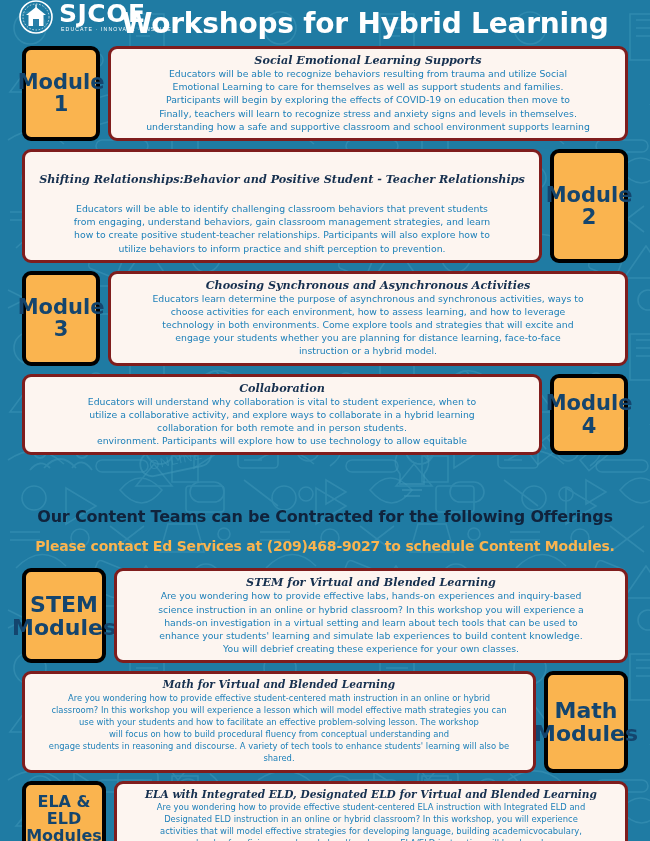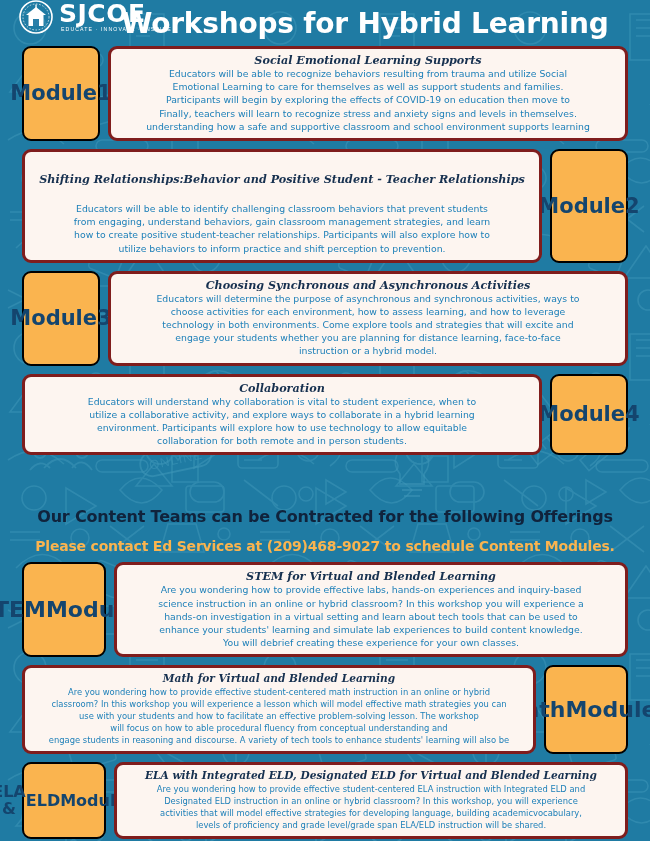--- a/index.html
+++ b/index.html
@@ -83,27 +83,27 @@
     display: flex;
     align-items: stretch;
     padding: 0 22px;
     margin-bottom: 8px;
     gap: 8px;
   }
   .row.badge-right { flex-direction: row; }
 
   .badge {
     background: #fab44f;
-    border: 2px solid #000000;
+    border: 4px solid #000000;
     border-radius: 9px;
     color: #14456e;
     font-family: "DejaVu Sans", sans-serif;
     font-weight: bold;
     display: flex;
-    flex-direction: row;
+    flex-direction: column;
     align-items: center;
     justify-content: center;
     text-align: center;
     line-height: 1.05;
     flex: 0 0 auto;
     width: 78px;
     font-size: 21px;
   }
   .badge.small-label { font-size: 22px; }
   .badge.tiny-label { font-size: 16px; }
@@ -152,21 +152,21 @@
     letter-spacing: -0.2px;
     margin-bottom: 12px;
   }
   .section-sub {
     text-align: center;
     font-family: "DejaVu Sans", sans-serif;
     font-weight: bold;
     font-size: 14px;
     color: #fab44f;
     letter-spacing: -0.2px;
-    margin-bottom: 8px;
+    margin-bottom: 14px;
   }
   .card-body.sm { font-size: 8.4px; line-height: 1.45; }
   .card-title.sm { font-size: 10.6px; }
 </style>
 </head>
 <body>
 
 <svg id="bg-pattern" viewBox="0 0 650 841" xmlns="http://www.w3.org/2000/svg">
   <rect x="0" y="0" width="650" height="841" fill="#1f7ba3"></rect>
   <defs>
@@ -319,36 +319,36 @@
         </div>
       </div>
       <div class="row">
         <div class="badge">
           <span>Module</span>
           <span>3</span>
         </div>
         <div class="card">
           <div class="card-title">Choosing Synchronous and Asynchronous Activities</div>
           <div class="card-body">
-            <div>Educators will determine the purpose of asynchronous and synchronous activities, ways to</div>
+            <div>Educators learn determine the purpose of asynchronous and synchronous activities, ways to</div>
             <div>choose activities for each environment, how to assess learning, and how to leverage</div>
             <div>technology in both environments. Come explore tools and strategies that will excite and</div>
             <div>engage your students whether you are planning for distance learning, face-to-face</div>
             <div>instruction or a hybrid model.</div>
           </div>
         </div>
       </div>
       <div class="row badge-right">
         <div class="card">
           <div class="card-title">Collaboration</div>
           <div class="card-body">
             <div>Educators will understand why collaboration is vital to student experience, when to</div>
             <div>utilize a collaborative activity, and explore ways to collaborate in a hybrid learning</div>
+            <div>collaboration for both remote and in person students.</div>
             <div>environment. Participants will explore how to use technology to allow equitable</div>
-            <div>collaboration for both remote and in person students.</div>
           </div>
         </div>
         <div class="badge">
           <span>Module</span>
           <span>4</span>
         </div>
       </div>
     </div>
 
   <div class="mid-gap"></div>
@@ -373,22 +373,23 @@
           </div>
         </div>
       </div>
       <div class="row badge-right">
         <div class="card overflow">
           <div class="card-title sm">Math for Virtual and Blended Learning</div>
           <div class="card-body sm">
             <div>Are you wondering how to provide effective student-centered math instruction in an online or hybrid</div>
             <div>classroom?  In this workshop you will experience a lesson which will model effective math strategies you can</div>
             <div>use with your students and how to facilitate an effective problem-solving lesson. The workshop</div>
-            <div>will focus on how to able procedural fluency from conceptual understanding and</div>
+            <div>will focus on how to build procedural fluency from conceptual understanding and</div>
             <div>engage students in reasoning and discourse.  A variety of tech tools to enhance students' learning will also be</div>
+            <div>shared.</div>
           </div>
         </div>
         <div class="badge small-label" style="width: 84px;">
           <span>Math</span>
           <span>Modules</span>
         </div>
       </div>
       <div class="row">
         <div class="badge tiny-label" style="width: 84px;">
           <span>ELA &amp;</span>

